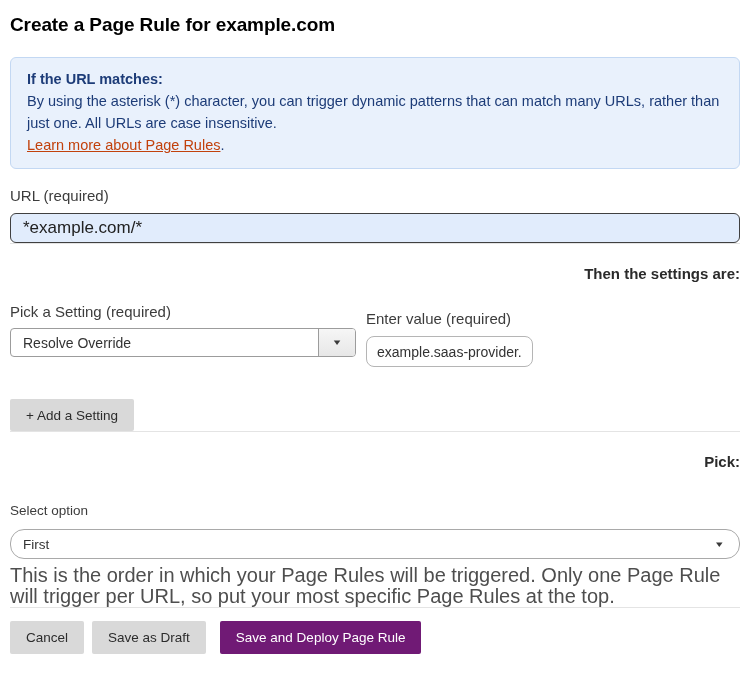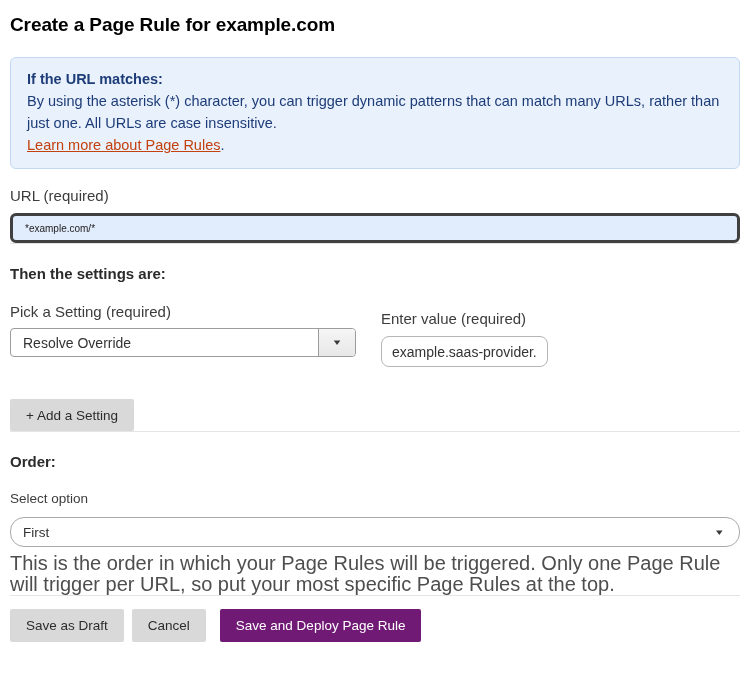--- a/index.html
+++ b/index.html
@@ -38,43 +38,43 @@
     font-size: 15px;
     color: #3c3c3c;
     line-height: 16px;
   }
   .url-label { margin-top: 19px; }
   .url-input {
     display: block;
     width: 730px; height: 30px;
     margin-top: 9px;
     background: #e1ecfc;
-    border: 3px solid #404040;
+    border: 1px solid #404040;
     border-radius: 6px;
     padding: 0 12px;
     font-family: "Liberation Sans", sans-serif;
-    font-size: 10px;
+    font-size: 17px;
     color: #222222;
     outline: none;
   }
   hr.divider {
     border: none;
     border-top: 1px solid #e4e4e4;
     margin: 0; height: 0;
   }
   .d1 { margin-top: 36px; }
   .d2 { margin-top: 16px; }
   .d3 { margin-top: 23px; }
   h2.section-heading {
     font-size: 15px; line-height: 18px;
-    margin: 21px 0 0; color: #2b2b2b; font-weight: 700;
+    margin: 21px 0 0; color: #2b2b2b; font-weight: 700; text-align: right;
   }
   .settings-row { display: flex; margin-top: 21px; }
   .col-setting { width: 346px; }
-  .col-value { margin-left: 25px; margin-top: 7px; }
+  .col-value { margin-left: 10px; margin-top: 7px; }
   .select-control {
     margin-top: 8px;
     height: 29px;
     border: 1px solid #9c9c9c;
     border-radius: 4px;
     background: #ffffff;
     display: flex;
     align-items: center;
     font-size: 14px;
     color: #333333;
@@ -134,21 +134,21 @@
     height: 30px;
     margin-top: 10px;
     font-size: 13.5px;
   }
   .order-select .plain-arrow {
     padding-right: 13px;
     font-size: 8px;
     color: #3a3a3a;
     transform: scaleX(1.4);
   }
-  .order-label { margin-top: 20px; font-size: 13.5px; }
+  .order-label { margin-top: 32px; font-size: 13.5px; }
   .help-text {
     margin: 6px 0 0;
     font-size: 20px;
     line-height: 21px;
     color: #4e4e4e;
     width: 730px;
   }
   .footer-buttons {
     margin-top: 13px;
     display: flex;
@@ -190,31 +190,31 @@
     <div class="col-value" data-name="enter-value-column">
       <label class="field-label" data-name="enter-value-label">Enter value (required)</label>
       <input type="text" class="value-input" data-name="setting-value-input" value="example.saas-provider.c" style="">
     </div>
   </div>
 
   <button class="btn gray add-setting-btn" data-name="add-setting-button">+ Add a Setting</button>
 
   <hr class="divider d2" data-name="section-divider">
 
-  <h2 class="section-heading" data-name="order-section-heading">Order:</h2>
+  <h2 class="section-heading" data-name="order-section-heading">Pick:</h2>
 
   <label class="field-label order-label" data-name="order-select-label">Select option</label>
   <div class="select-control order-select" data-name="order-select">
     <span class="select-value" data-name="order-select-value">First</span>
     <span class="plain-arrow" data-name="chevron-down-icon">▼</span>
   </div>
 
   <p class="help-text" data-name="order-help-text">This is the order in which your Page Rules will be triggered. Only one Page Rule will trigger per URL, so put your most specific Page Rules at the top.</p>
 
   <hr class="divider d3" data-name="section-divider">
 
   <div class="footer-buttons" data-name="footer-actions">
+    <button class="btn gray" data-name="cancel-button">Cancel</button>
     <button class="btn gray" data-name="save-as-draft-button">Save as Draft</button>
-    <button class="btn gray" data-name="cancel-button">Cancel</button>
     <button class="btn blue" data-name="save-and-deploy-button" style="background: #701a75;">Save and Deploy Page Rule</button>
   </div>
 
 </main>
 
 </body></html>

